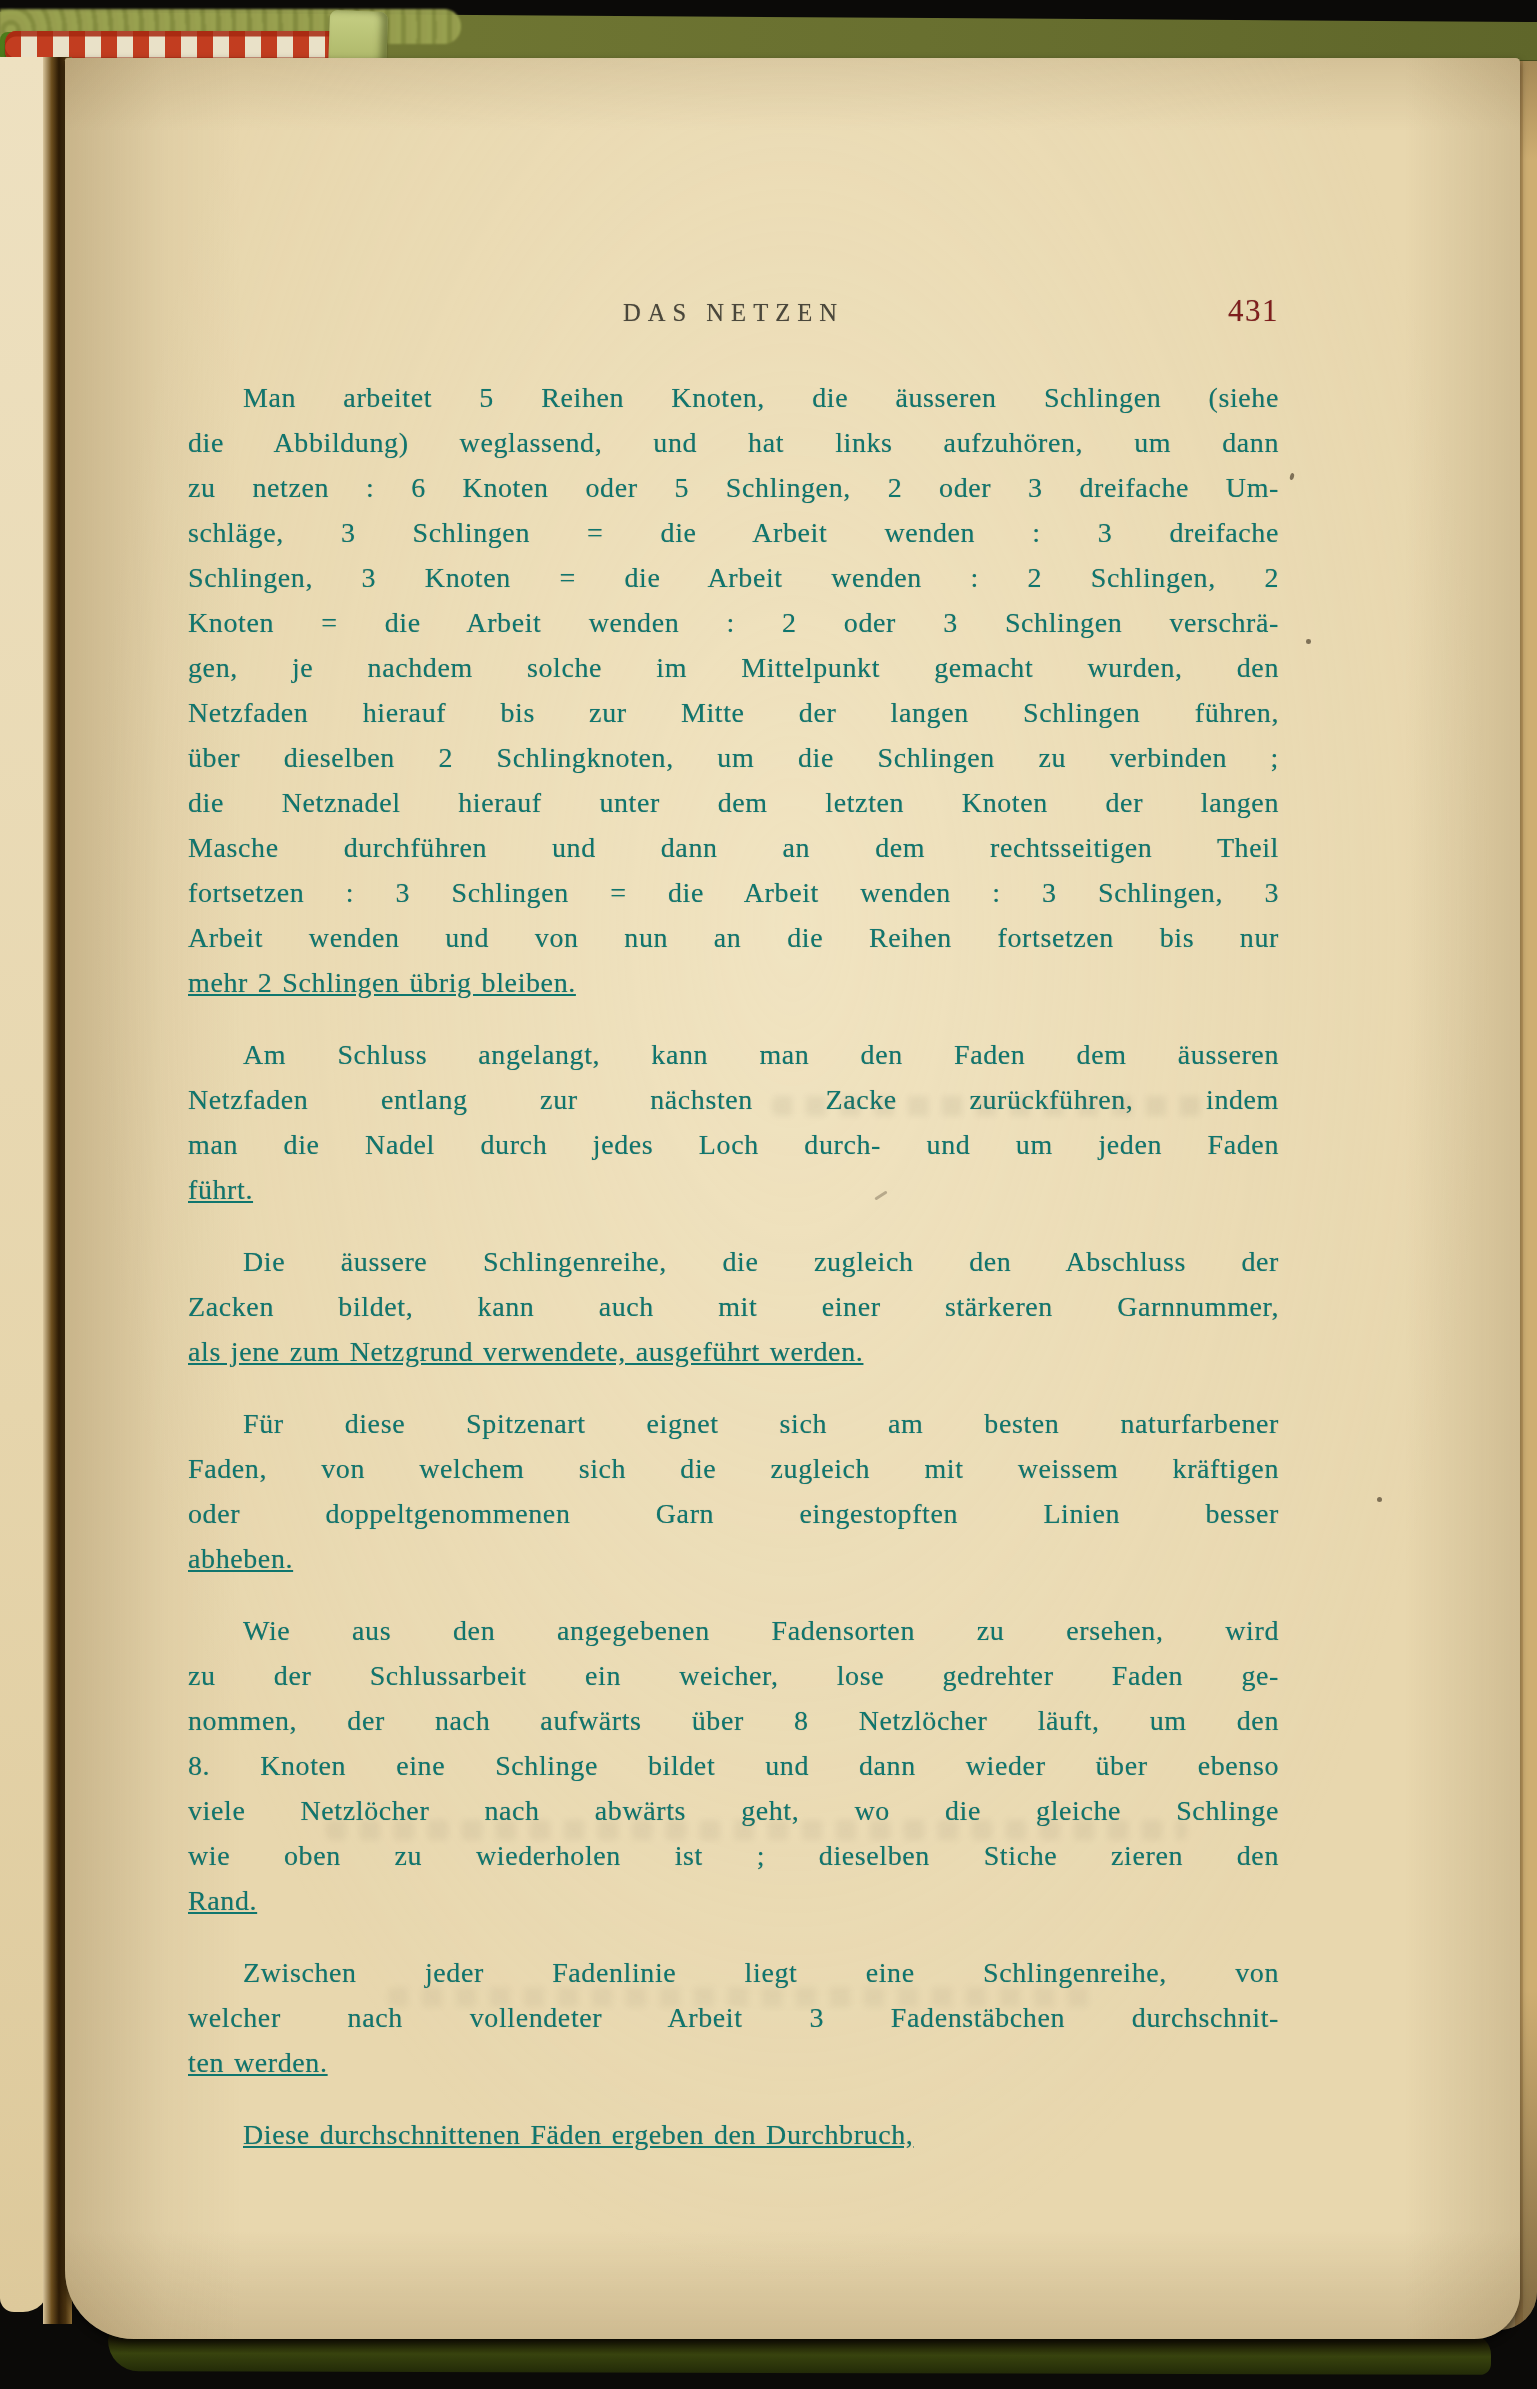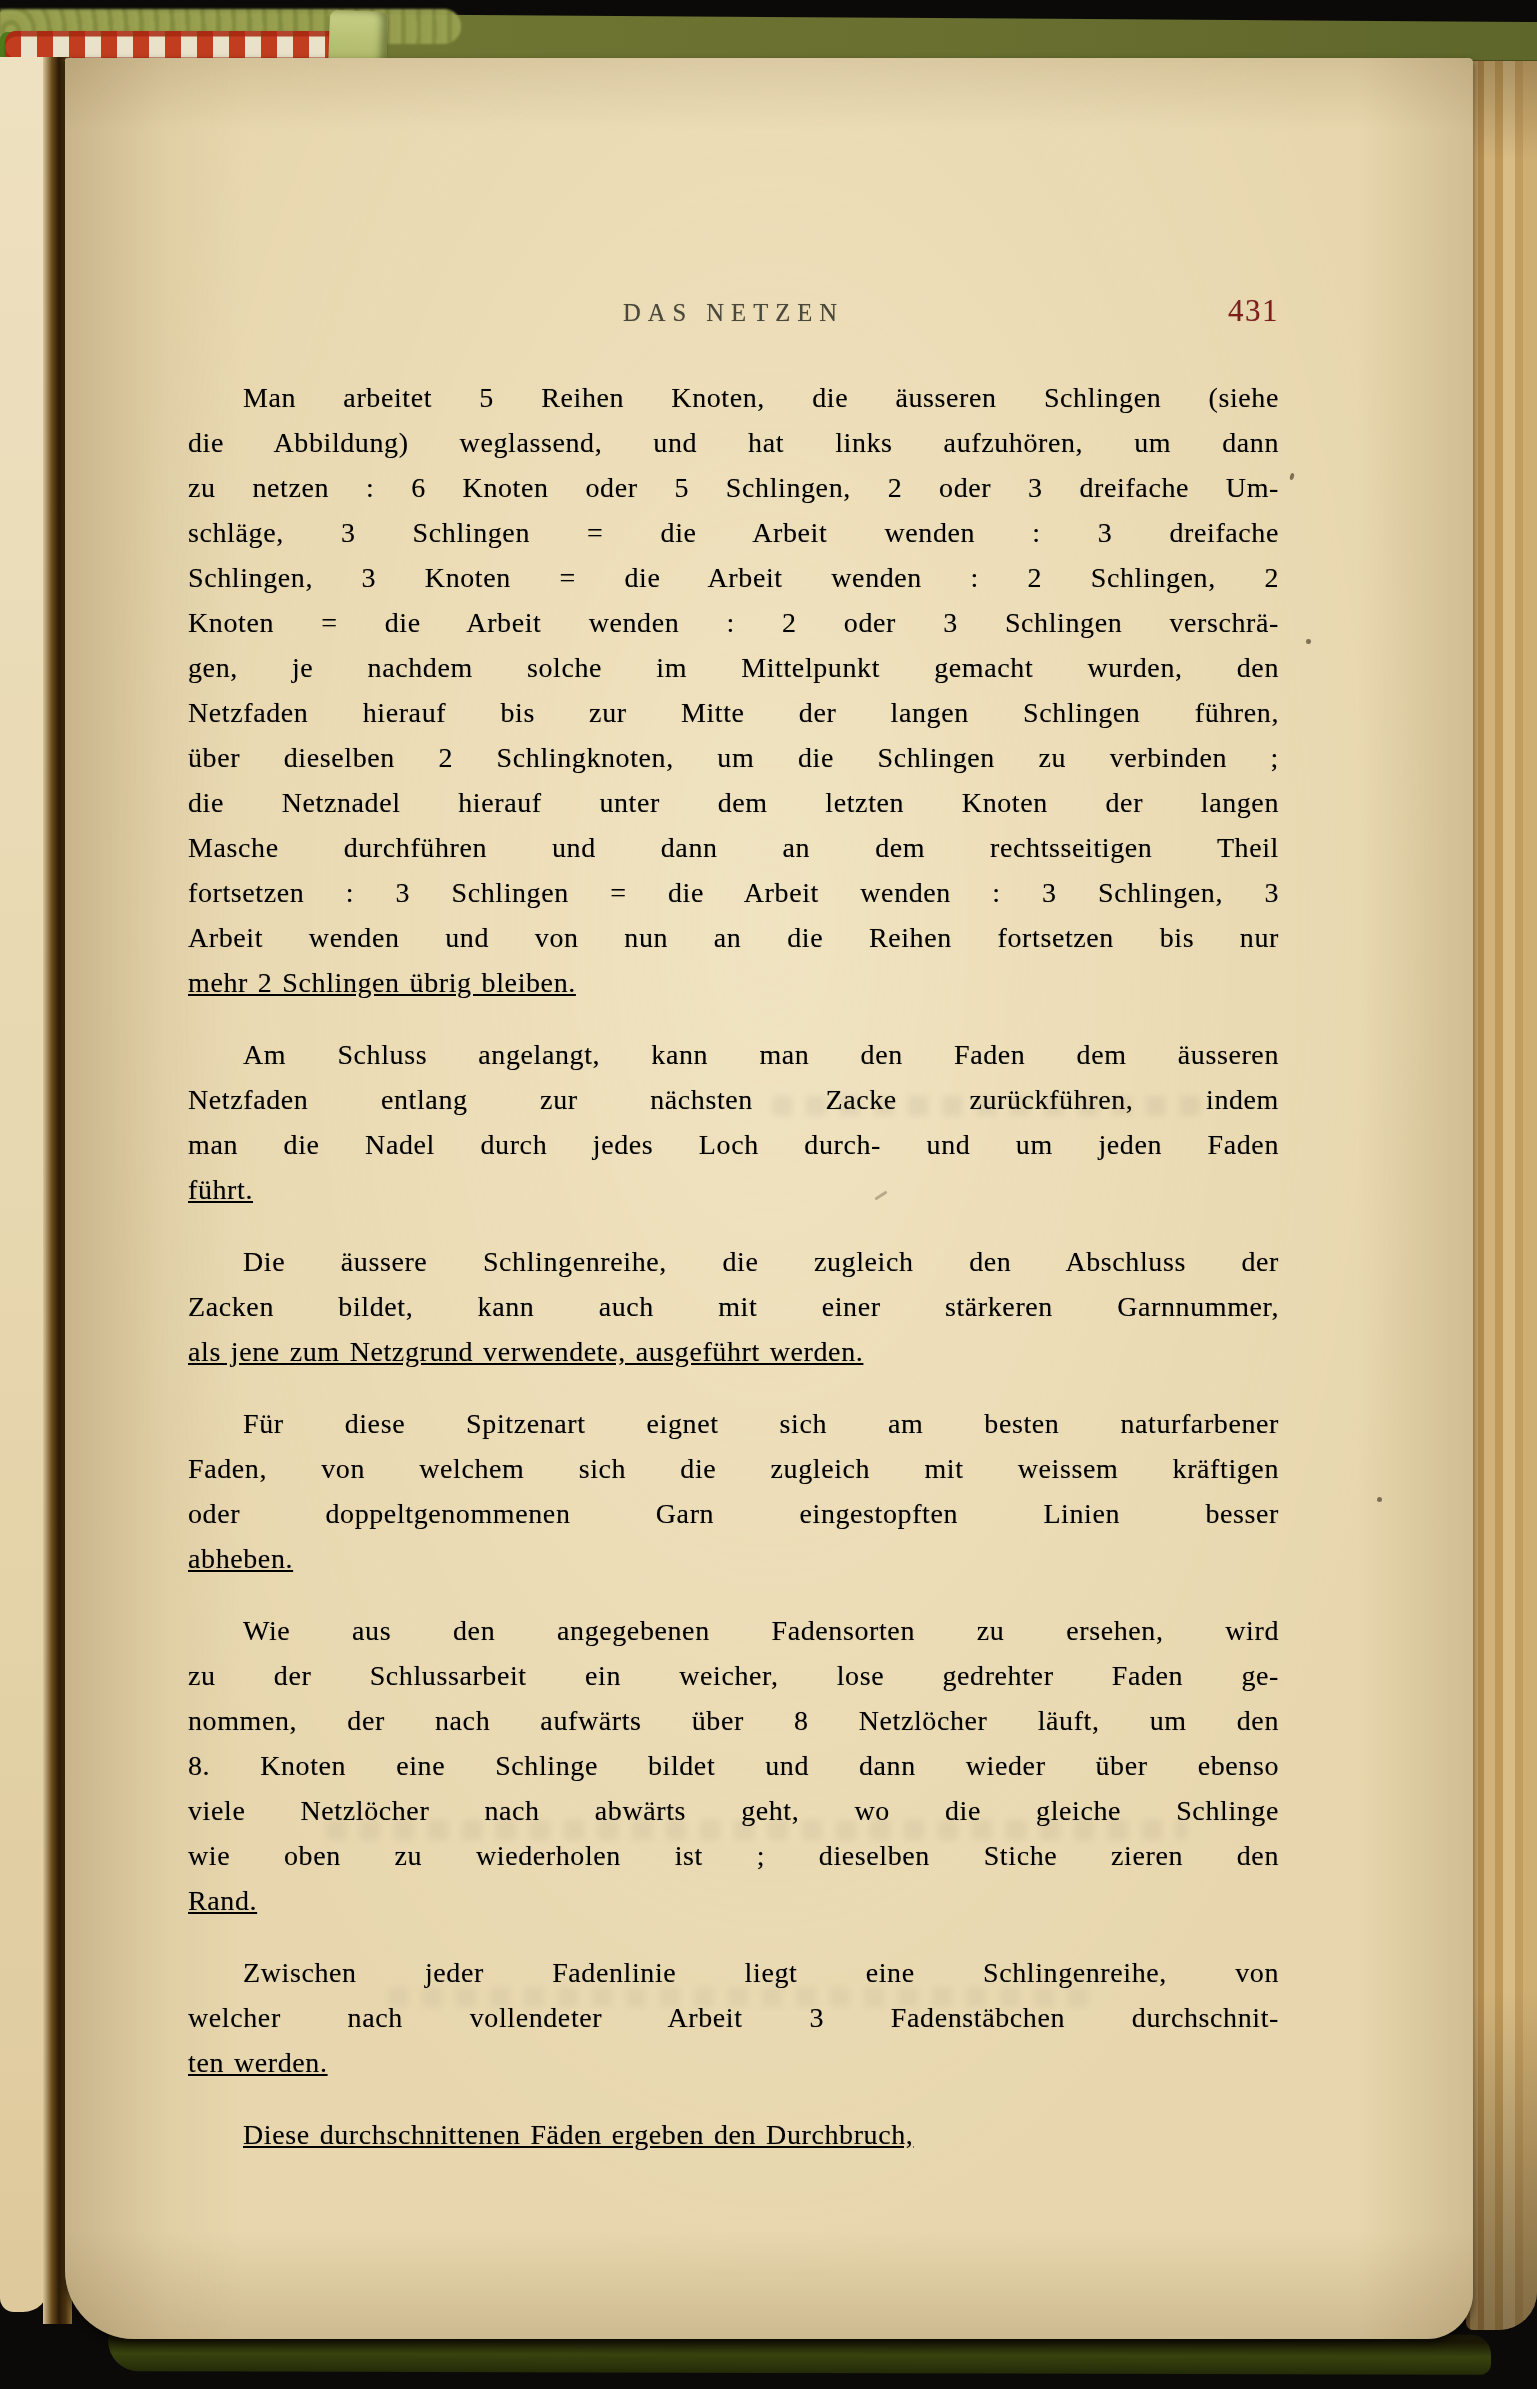--- a/index.html
+++ b/index.html
@@ -59,20 +59,21 @@
     position:absolute;left:108px;top:2333px;width:1383px;height:40px;
     background:linear-gradient(180deg,#191605 18%,#38430e 55%,#232b08);
     border-radius:9.2px 20px 10.8px 31px;transform:rotate(.15deg);
   }
   
   .page{
     position:absolute;left:65px;top:58px;width:1408px;height:2281px;
     background:#e8d7ae;
     border-radius:2.3px 4.6px 46px 69px;
     box-shadow:0 3.1px 7.7px rgba(0,0,0,.5);
+    padding-left:47px;
   }
   .page-shading{
     position:absolute;inset:0;border-radius:inherit;pointer-events:none;
     background:
       radial-gradient(ellipse at 50% 38%,rgba(255,248,224,.38),rgba(255,248,224,0) 68%),
       linear-gradient(90deg,rgba(101,72,26,.24),rgba(101,72,26,.06) 100px,rgba(101,72,26,0) 177px),
       linear-gradient(270deg,rgba(101,72,26,.18),rgba(101,72,26,0) 115px),
       linear-gradient(180deg,rgba(101,72,26,.15),rgba(101,72,26,0) 73px),
       linear-gradient(0deg,rgba(101,72,26,.2),rgba(101,72,26,0) 108px);
   }
@@ -84,21 +85,21 @@
   .header-title{
     text-align:center;font-size:24.6px;letter-spacing:7px;
     text-shadow:0 0 0.8px rgba(74,71,59,.45);
   }
   .page-number{
     position:absolute;right:0;top:-6.1px;font-size:31px;letter-spacing:1.5px;
     color:#7f1d1d;text-shadow:0 0 0.8px rgba(65,62,51,.45);
   }
   .text-block{
     position:absolute;left:123px;top:317px;width:1091px;
-    color:#000000;font-size:28px;line-height:45px;
+    color:#0f766e;font-size:28px;line-height:45px;
   }
   .para{margin:0;}
   .para + .para{margin-top:27px;}
   .line{
     text-align:justify;text-align-last:justify;
     letter-spacing:0.6px;word-spacing:2.3px;
     text-shadow:0 0 0.8px rgba(62,59,48,.45);
     white-space:nowrap;
   }
   .line.first{text-indent:55px;}

